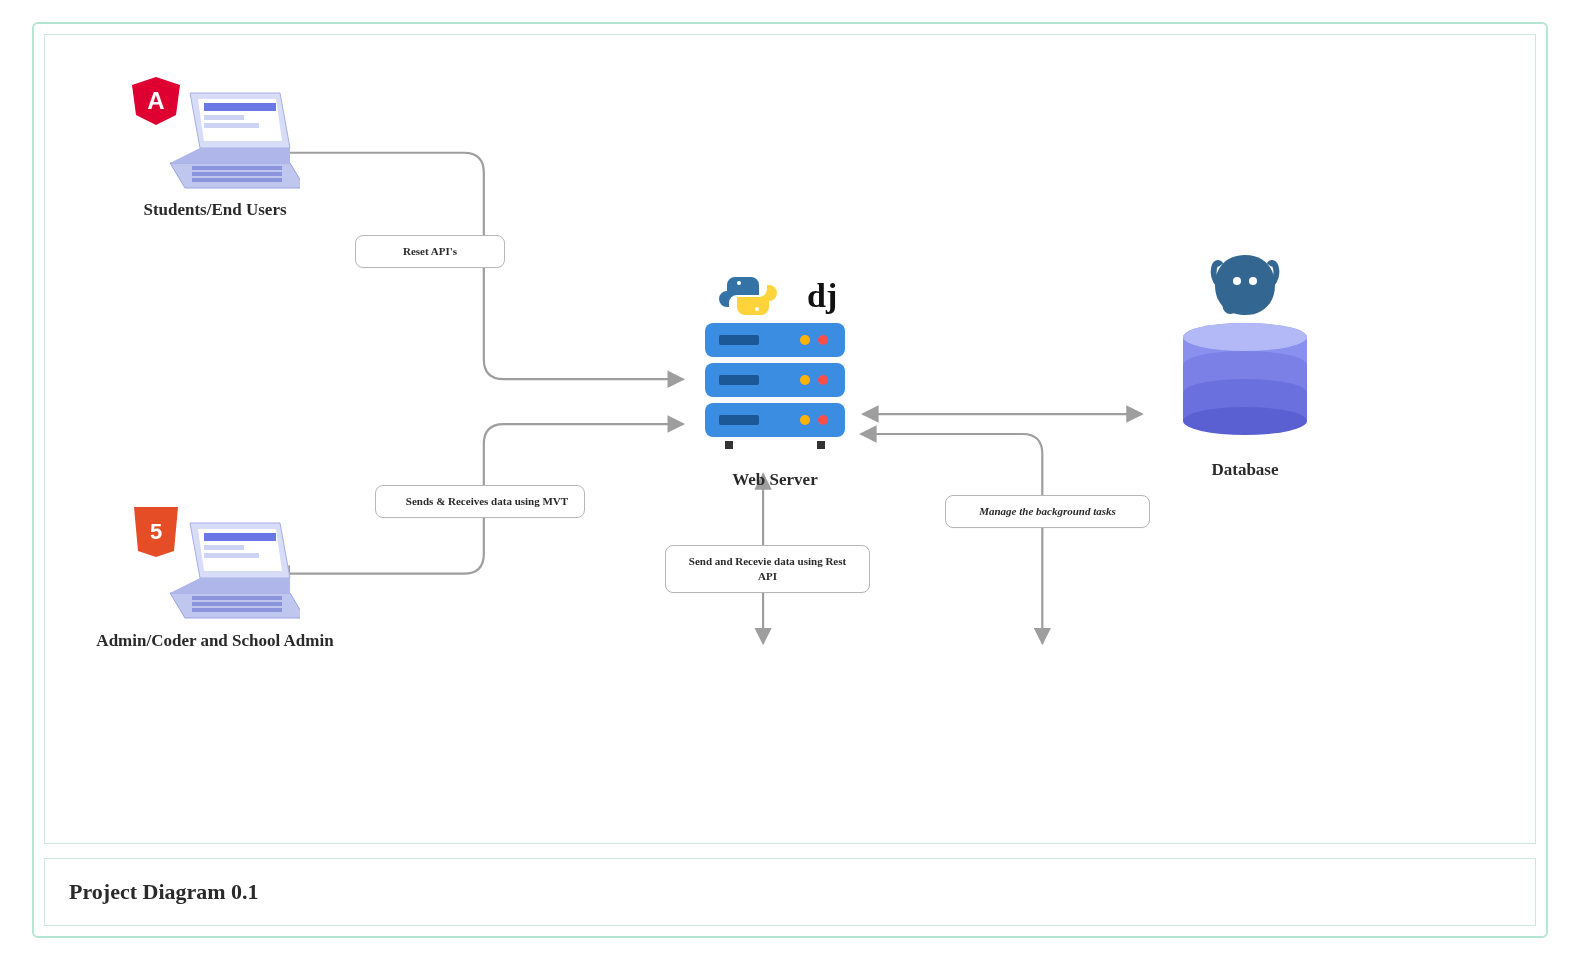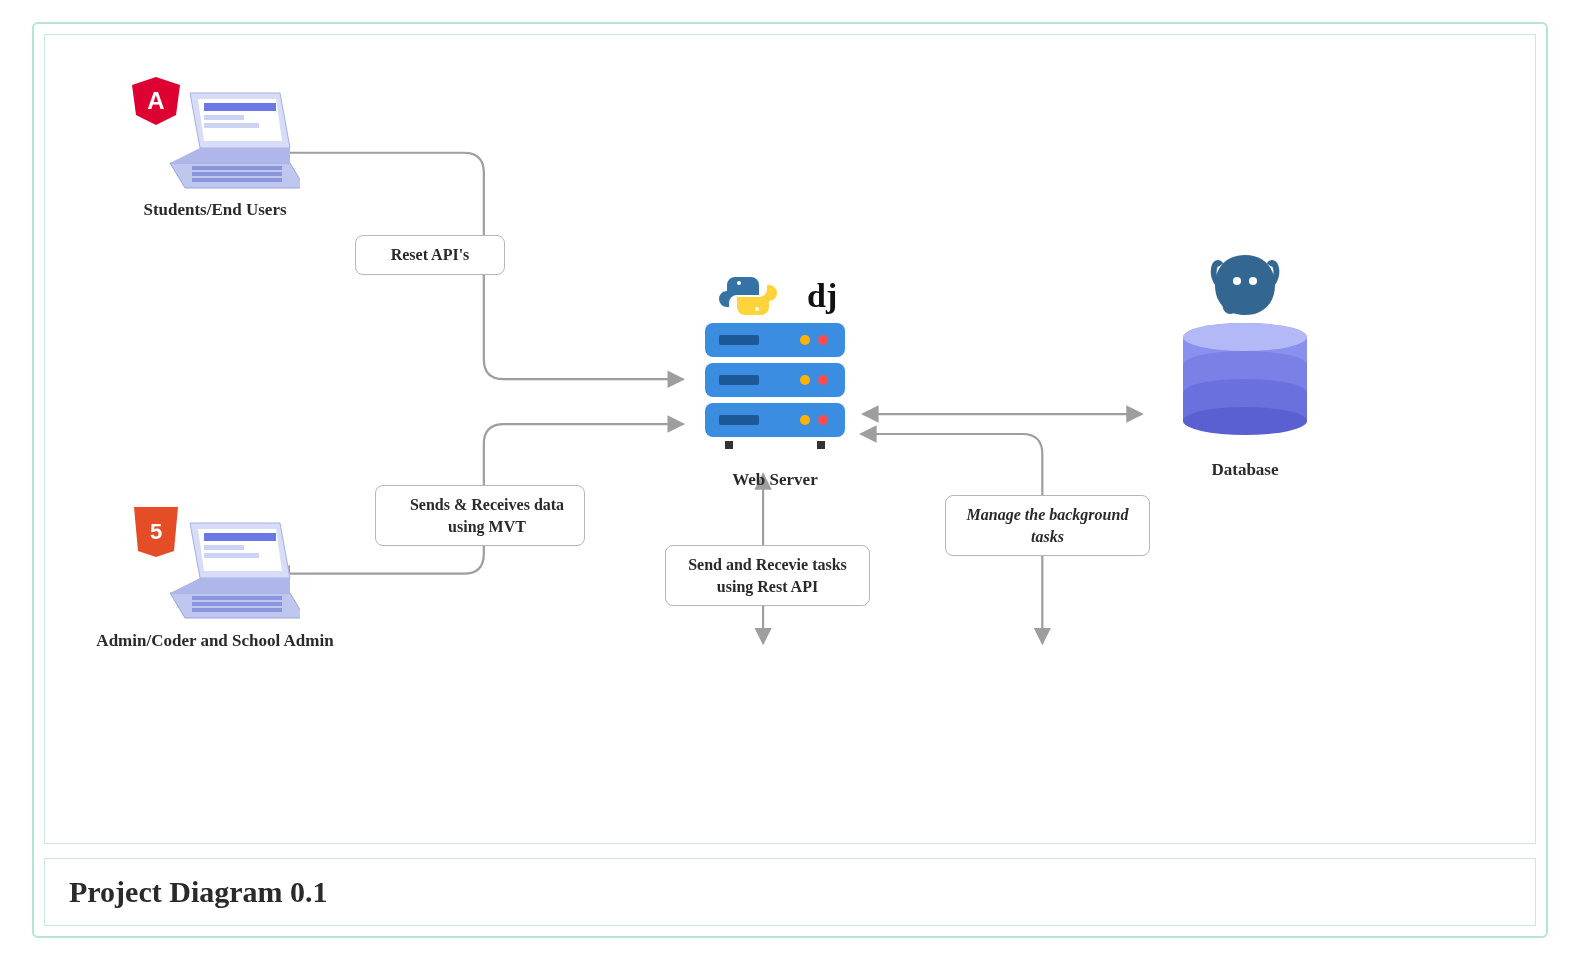--- a/index.html
+++ b/index.html
@@ -33,36 +33,36 @@
     position: absolute;
     left: 10px;
     right: 10px;
     bottom: 10px;
     height: 68px;
     border: 1px solid #cfe7df;
     display: flex;
     align-items: center;
     padding-left: 24px;
     font-weight: bold;
-    font-size: 30px;
+    font-size: 22px;
   }
   .node {
     position: absolute;
     text-align: center;
     font-size: 17px;
     font-weight: 600;
     color: #2a2a2a;
   }
   .label-box {
     position: absolute;
     background: #fff;
     border: 1px solid #b7b7b7;
     border-radius: 8px;
     padding: 8px 14px;
-    font-size: 16px;
+    font-size: 11px;
     font-weight: 600;
     text-align: center;
     line-height: 1.35;
     color: #2a2a2a;
     box-shadow: 0 1px 0 rgba(0,0,0,0.02);
   }
   svg.connectors {
     position: absolute;
     left: 0; top: 0;
     width: 100%;
@@ -212,21 +212,21 @@
       </svg>
       <span class="caption">Web Server</span>
     </div>
 
 
 
     <div class="label-box" style="left:310px; top:200px; width:150px;">Reset API's</div>
 
     <div class="label-box" style="left:330px; top:450px; width:210px;padding-left:28px;">Sends &amp; Receives data using MVT</div>
 
-    <div class="label-box" style="left:620px; top:510px; width:205px;">Send and Recevie tasks using Rest API</div>
+    <div class="label-box" style="left:620px; top:510px; width:205px;">Send and Recevie data using Rest API</div>
 
     <div class="label-box" style="left:900px; top:460px; width:205px;font-style:italic;">Manage the background tasks</div>
 
   </div>
 
   <div class="footer">
     <span>Project Diagram 0.1</span>
   </div>
 </div>
 

